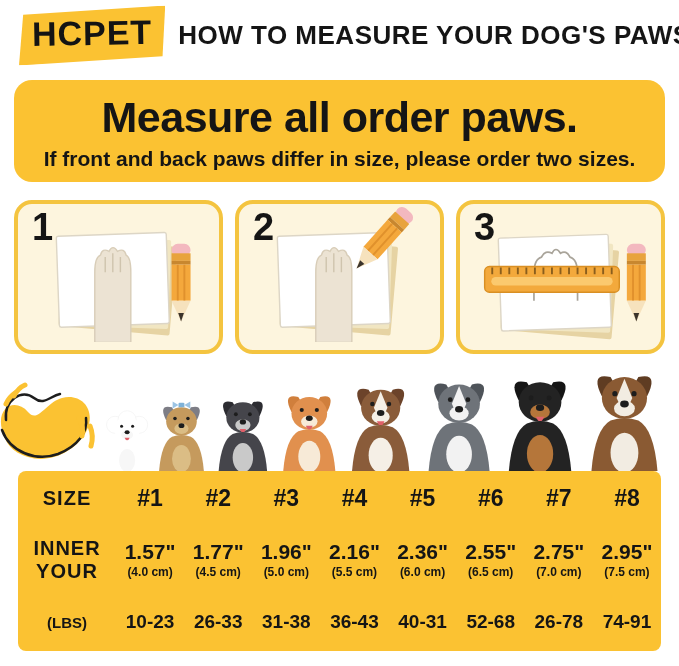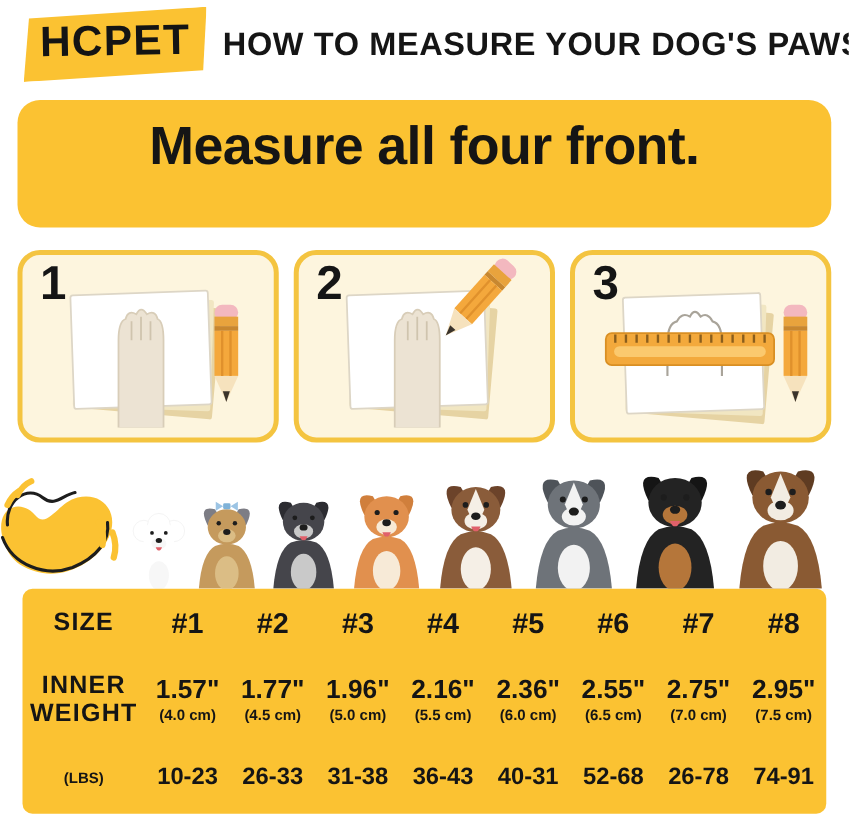--- a/index.html
+++ b/index.html
@@ -32,38 +32,39 @@
   .doodle{position:absolute;top:374px;left:0;width:104px;height:100px;}
   .dogs{position:absolute;top:360px;left:102px;width:566px;height:111px;
         display:flex;align-items:flex-end;justify-content:space-between;overflow:hidden;}
   
   .chart{position:absolute;top:471px;left:18px;width:643px;height:180px;
          background:var(--yellow);border-radius:8px;z-index:3;
          display:grid;grid-template-columns:98px repeat(8,1fr);
          grid-template-rows:55px 67px 58px;align-items:center;}
   .cell{text-align:center;font-weight:700;line-height:1.05;}
   .row-label{font-size:20px;font-weight:700;letter-spacing:1px;text-align:center;}
-  .row-label .l2{font-size:12px;letter-spacing:0;}
+  .row-label .l2{font-size:15px;letter-spacing:0;}
   .size-val{font-size:23px;}
   .in-val{font-size:21px;}
   .cm-val{font-size:12px;margin-top:3px;}
   .wt-val{font-size:19px;}
 </style>
 </head>
 <body>
 
 <div class="header">
   <div class="logo">
     <span>HCPET</span>
   </div>
   <div class="header-title">HOW TO MEASURE YOUR DOG'S PAWS</div>
 </div>
 
 <div class="hero">
-  <div class="hero-title">Measure all four front.</div>
+  <div class="hero-title">Measure all order paws.</div>
+  <div class="hero-sub">If front and back paws differ in size, please order two sizes.</div>
 </div>
 
 <div class="steps">
 
   <div class="step">
     <div class="step-num">1</div>
     <svg viewBox="0 0 212 146">
       <g>
         <rect x="48" y="40" width="116" height="94" rx="2" fill="#e6d3a3" transform="rotate(5 106 87)"></rect>
         <rect x="44" y="36" width="116" height="94" rx="2" fill="#f1e6c2" transform="rotate(2 102 83)"></rect>
@@ -271,21 +272,21 @@
   <div class="cell size-val">#2</div>
   <div class="cell size-val">#3</div>
   <div class="cell size-val">#4</div>
   <div class="cell size-val">#5</div>
   <div class="cell size-val">#6</div>
   <div class="cell size-val">#7</div>
   <div class="cell size-val">#8</div>
 
   <div class="row-label">
     <div>INNER</div>
-    <div>WEIGHT</div>
+    <div>YOUR</div>
   </div>
   <div class="cell">
       <div class="in-val">1.57"</div>
       <div class="cm-val">(4.0 cm)</div>
     </div>
   <div class="cell">
       <div class="in-val">1.77"</div>
       <div class="cm-val">(4.5 cm)</div>
     </div>
   <div class="cell">

